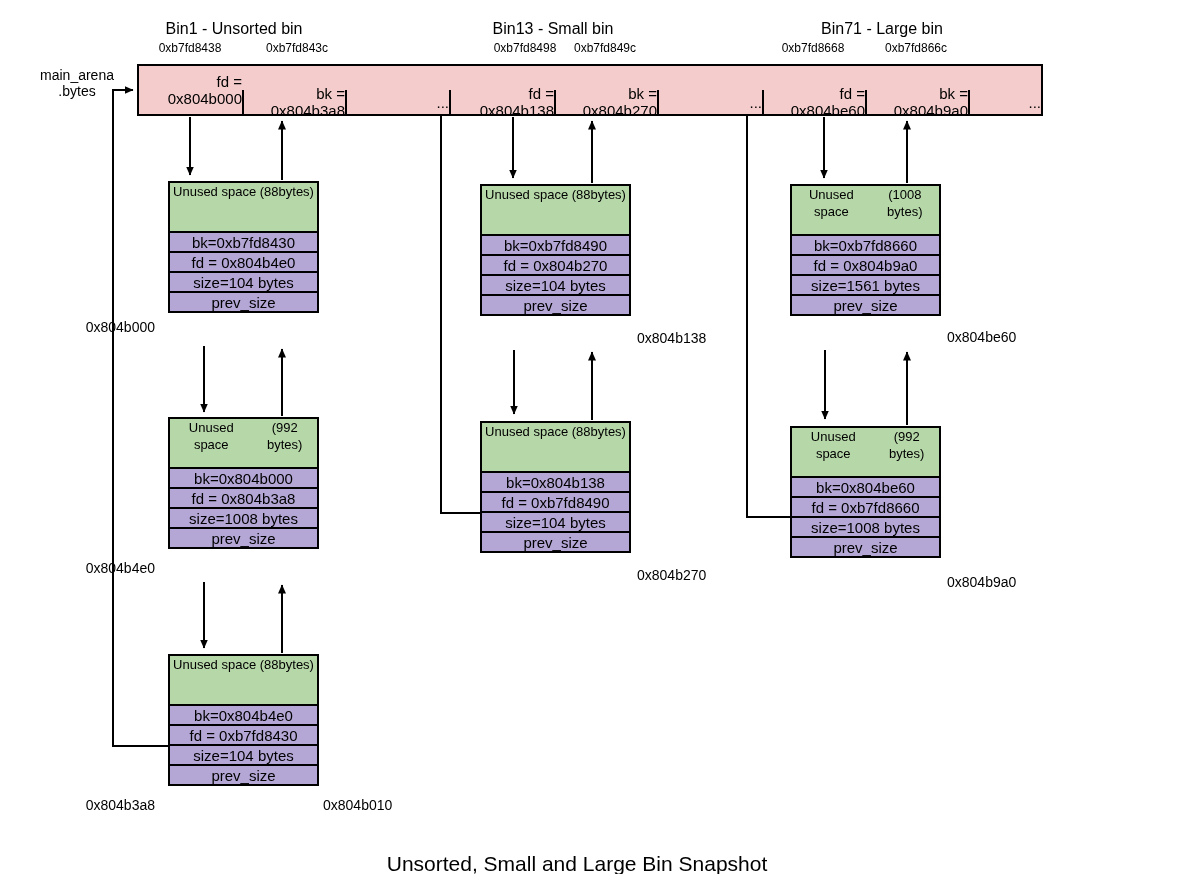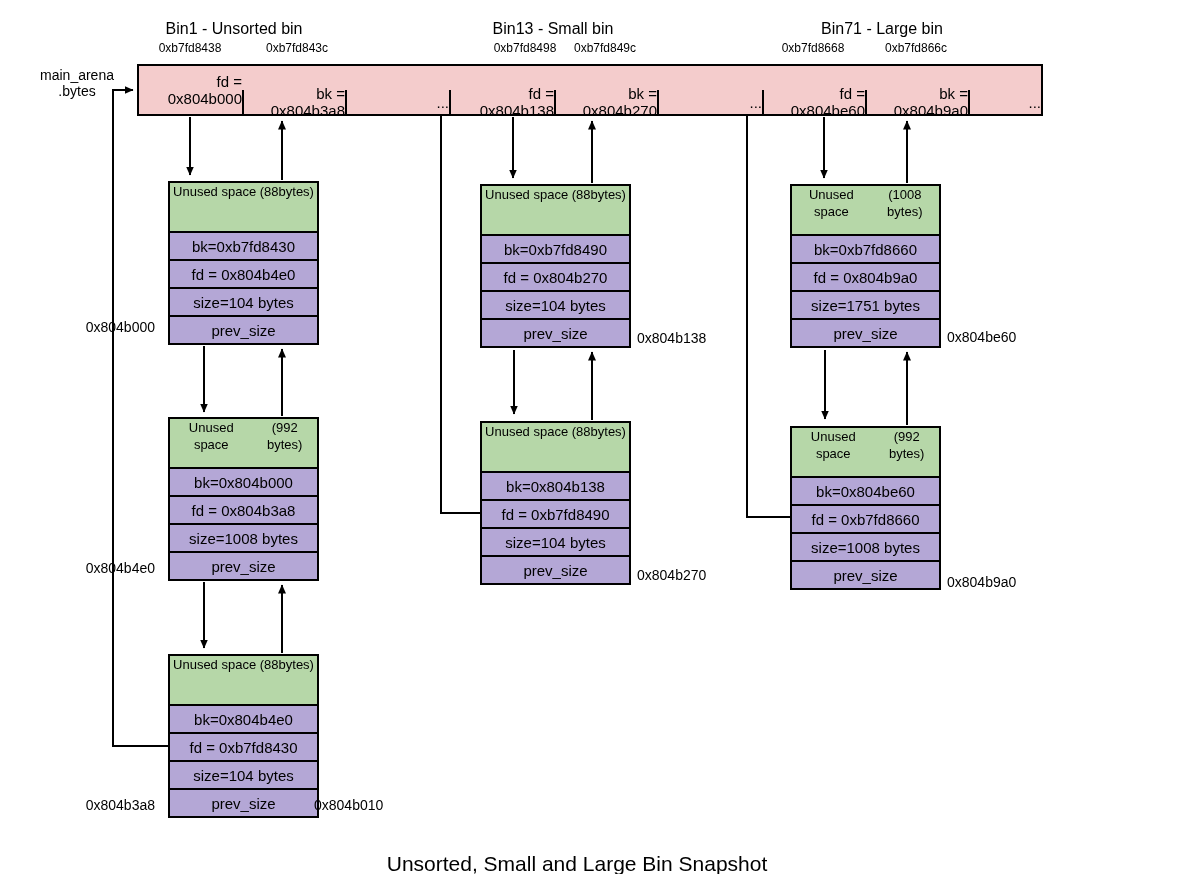--- a/index.html
+++ b/index.html
@@ -31,21 +31,21 @@
     position:absolute;width:151px;box-sizing:border-box;
     border:2px solid var(--line,#000);
     background:var(--chunk-field-fill,#b4a7d6);
   }
   .chunk-header{
     height:48px;background:var(--unused-space-fill,#b6d7a8);
     display:flex;align-items:flex-start;justify-content:center;
     font-size:13px;line-height:17px;text-align:center;
   }
   .chunk-row{
-    height:28px;box-sizing:border-box;border-top:2px solid var(--line,#000);
+    height:20px;box-sizing:border-box;border-top:2px solid var(--line,#000);
     display:flex;align-items:center;justify-content:center;
     font-size:15px;
   }
 
   .side-label{font-size:14px;white-space:nowrap;}
   .side-label.right-of{text-align:left;}
   .side-label.left-of{width:100px;text-align:right;}
 
   .arena-label{
     left:27px;top:67px;width:100px;text-align:center;
@@ -193,36 +193,36 @@
   <div class="chunk-row">prev_size</div>
 </div>
 
 <div class="chunk" style="left:790px;top:184px">
   <div class="chunk-header">
     <span>Unused space</span>
     <span>(1008 bytes)</span>
   </div>
   <div class="chunk-row">bk=0xb7fd8660</div>
   <div class="chunk-row">fd = 0x804b9a0</div>
-  <div class="chunk-row">size=1751 bytes</div>
+  <div class="chunk-row">size=1561 bytes</div>
   <div class="chunk-row">prev_size</div>
 </div>
 <div class="chunk" style="left:790px;top:426px">
   <div class="chunk-header">
     <span>Unused space</span>
     <span>(992 bytes)</span>
   </div>
   <div class="chunk-row">bk=0x804be60</div>
   <div class="chunk-row">fd = 0xb7fd8660</div>
   <div class="chunk-row">size=1008 bytes</div>
   <div class="chunk-row">prev_size</div>
 </div>
 
 <div class="abs side-label left-of" style="left:55px;top:319px">0x804b000</div>
 <div class="abs side-label left-of" style="left:55px;top:560px">0x804b4e0</div>
 <div class="abs side-label left-of" style="left:55px;top:797px">0x804b3a8</div>
-<div class="abs side-label right-of" style="left:314px;top:797px">0x804b010</div>
+<div class="abs side-label right-of" style="left:323px;top:797px">0x804b010</div>
 <div class="abs side-label right-of" style="left:637px;top:330px">0x804b138</div>
 <div class="abs side-label right-of" style="left:637px;top:567px">0x804b270</div>
 <div class="abs side-label right-of" style="left:947px;top:329px">0x804be60</div>
 <div class="abs side-label right-of" style="left:947px;top:574px">0x804b9a0</div>
 
 <div class="abs ctr diagram-title" style="left:577px">Unsorted, Small and Large Bin Snapshot</div>
 
 </body></html>

